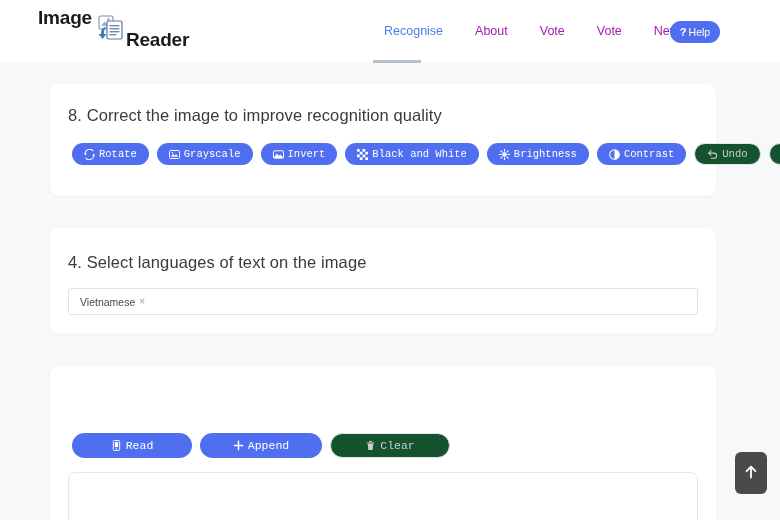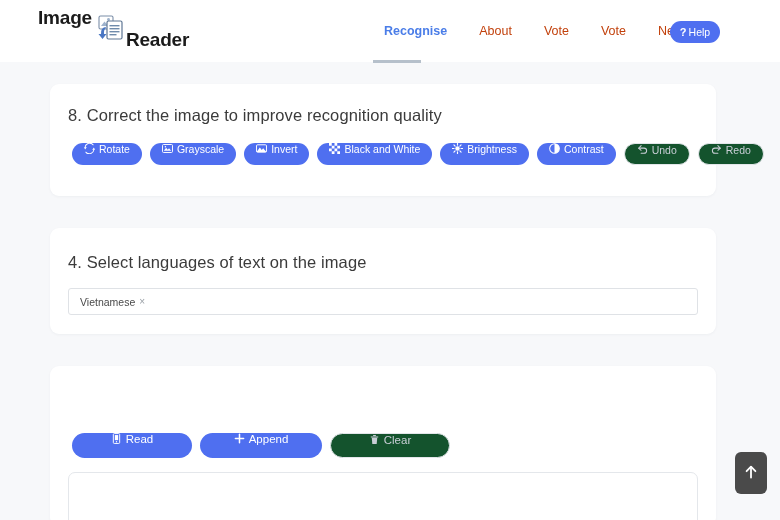--- a/index.html
+++ b/index.html
@@ -56,29 +56,28 @@
     position: absolute;
     left: 368px;
     top: 0;
     height: 62px;
     display: flex;
     align-items: center;
     gap: 0px;
   }
   .nav-item {
     font-size: 12.5px;
-    color: #c2410c;
+    color: #a21caf;
     padding: 0 16px;
     text-decoration: none;
     white-space: nowrap;
     cursor: pointer;
   }
   .nav-item.active {
     color: #4a7de8;
-    font-weight: bold;
   }
   .nav-underline {
     position: absolute;
     left: 373px;
     top: 60px;
     width: 48px;
     height: 3px;
     background: #b6c0cb;
   }
 
@@ -136,26 +135,28 @@
   #correct-buttons { left: 22px; top: 59px; }
   #result-buttons  { left: 22px; top: 67px; }
 
   .pill {
     height: 22px;
     border-radius: 11px;
     background: #4f6ff0;
     color: #ffffff;
     font-size: 10.5px;
     display: inline-flex;
+    align-items: center;
     justify-content: center;
     gap: 4px;
     padding: 0 12px;
     border: none;
     cursor: pointer;
     white-space: nowrap;
+    font-family: Liberation Mono, monospace;
   }
   .pill.disabled {
     background: #14532d;
     color: #c9ced6;
     border: 1px solid #e3e6ea;
     cursor: default;
   }
   .pill.big {
     height: 25px;
     border-radius: 13px;

